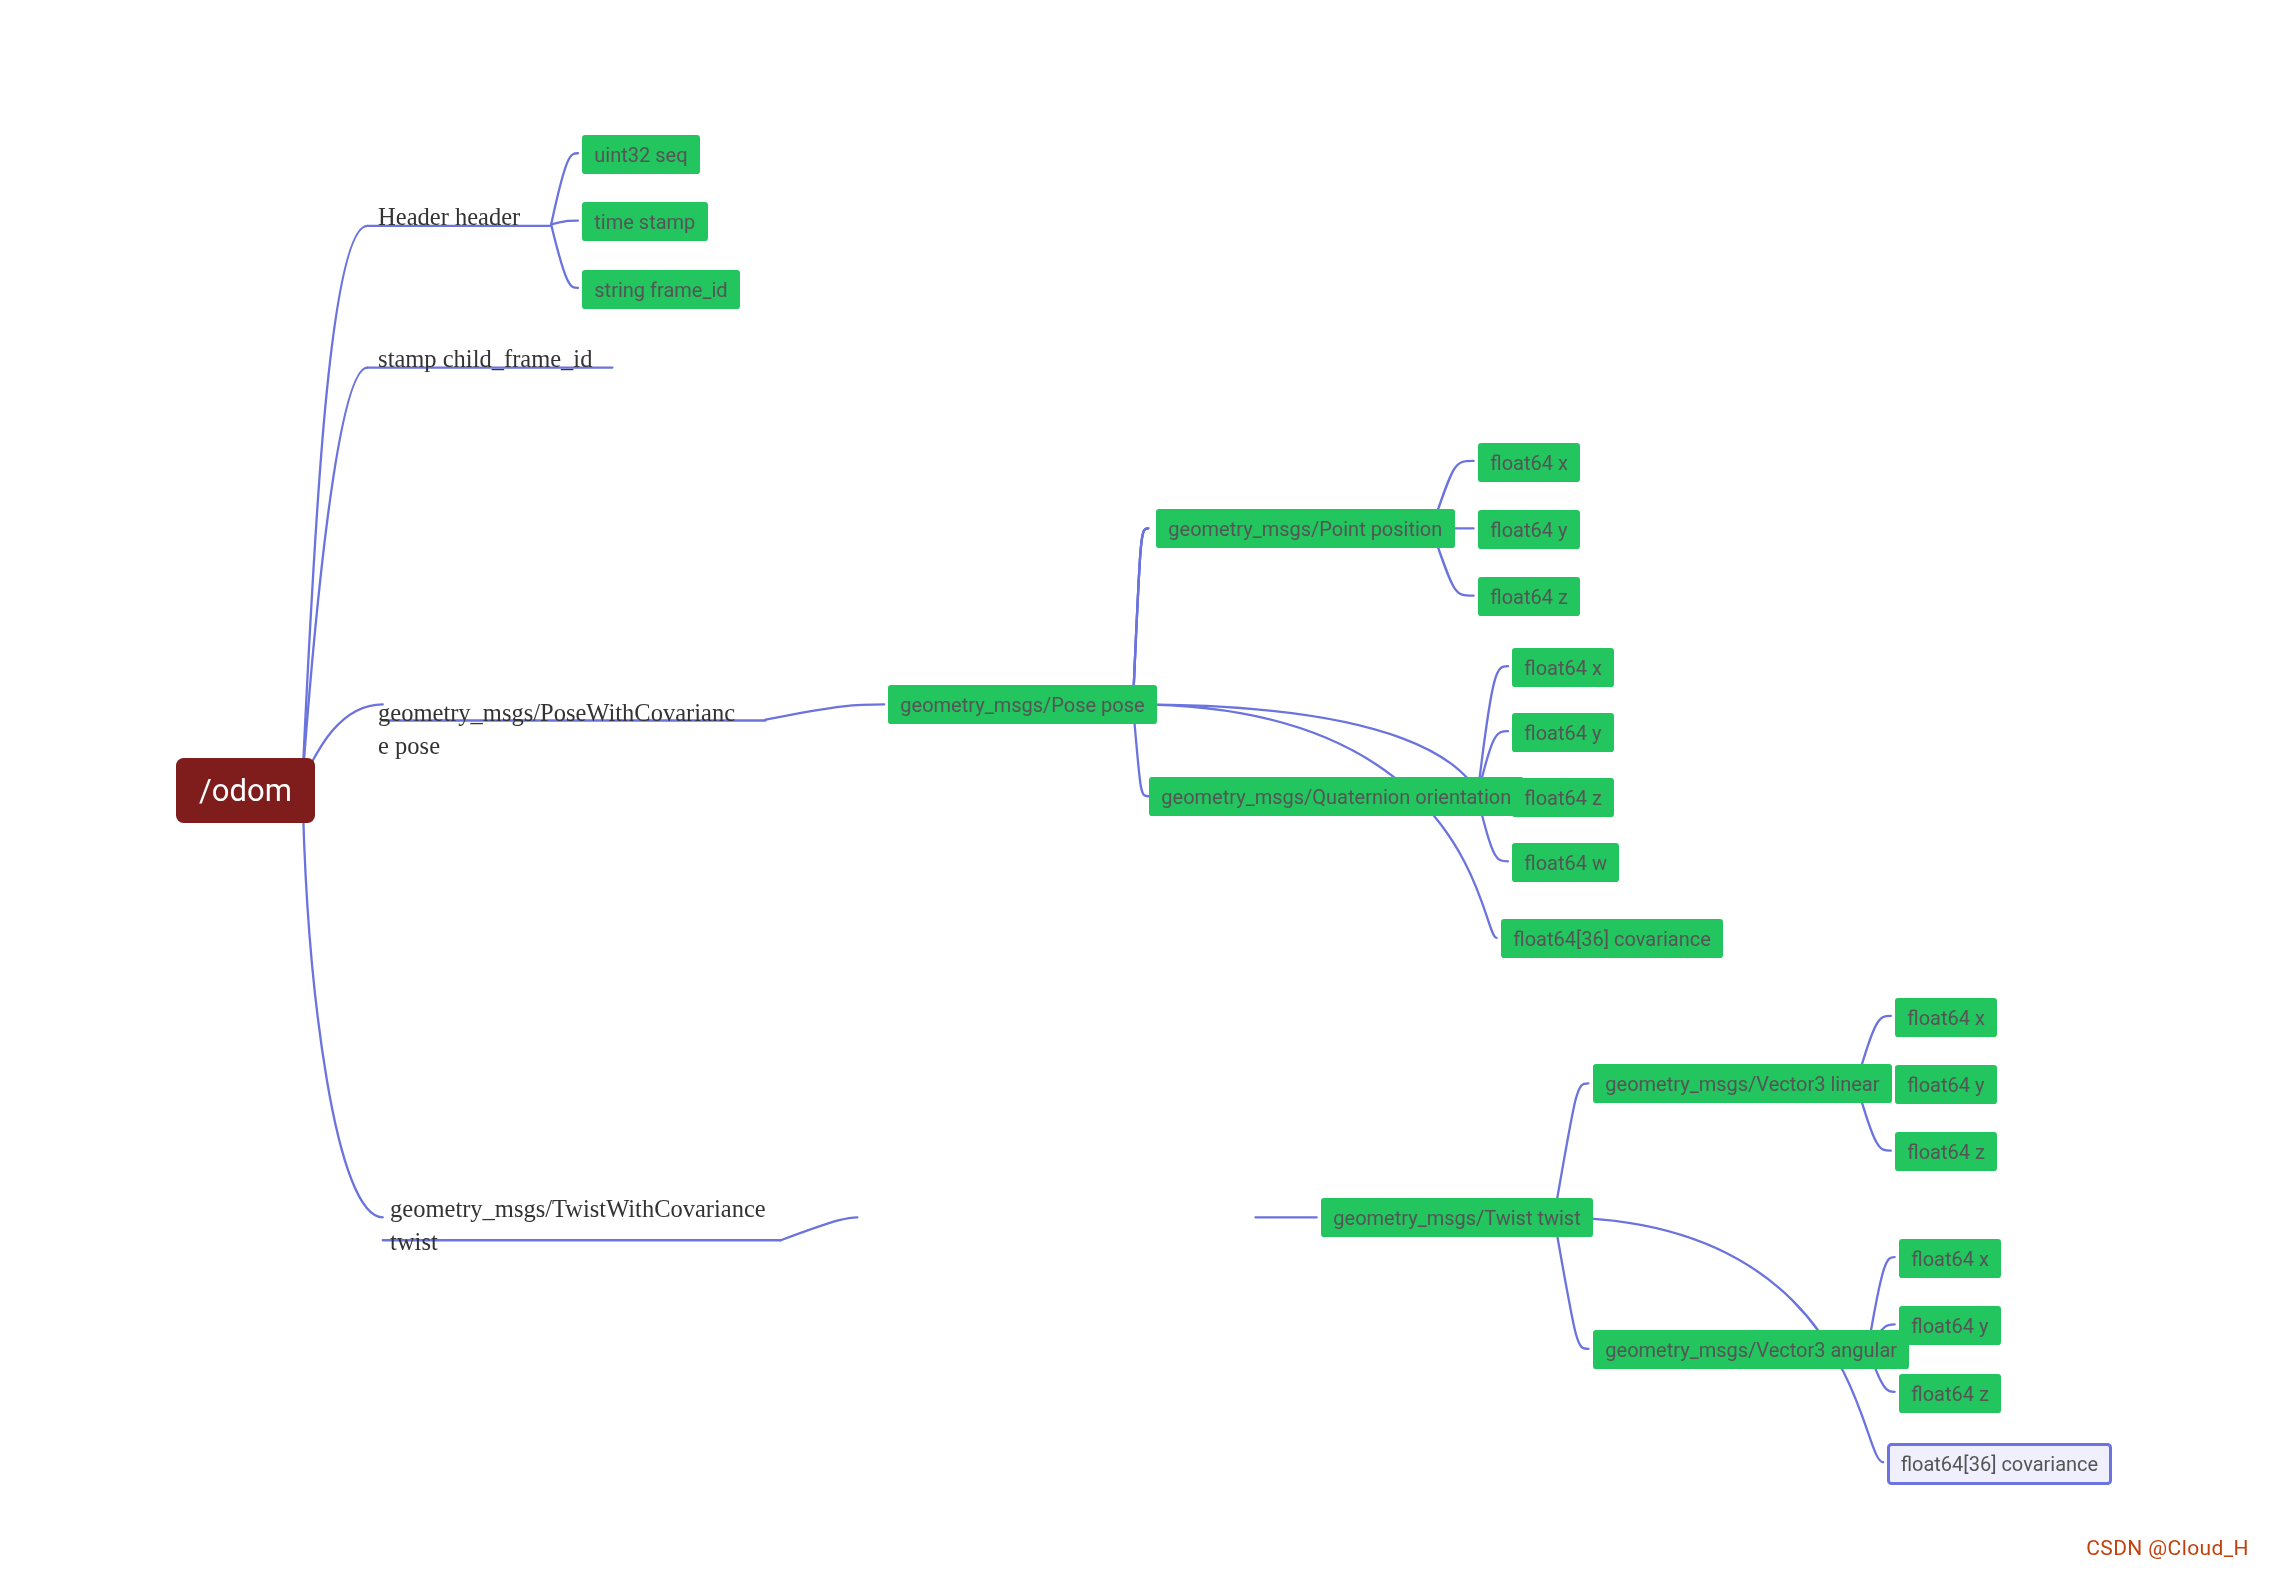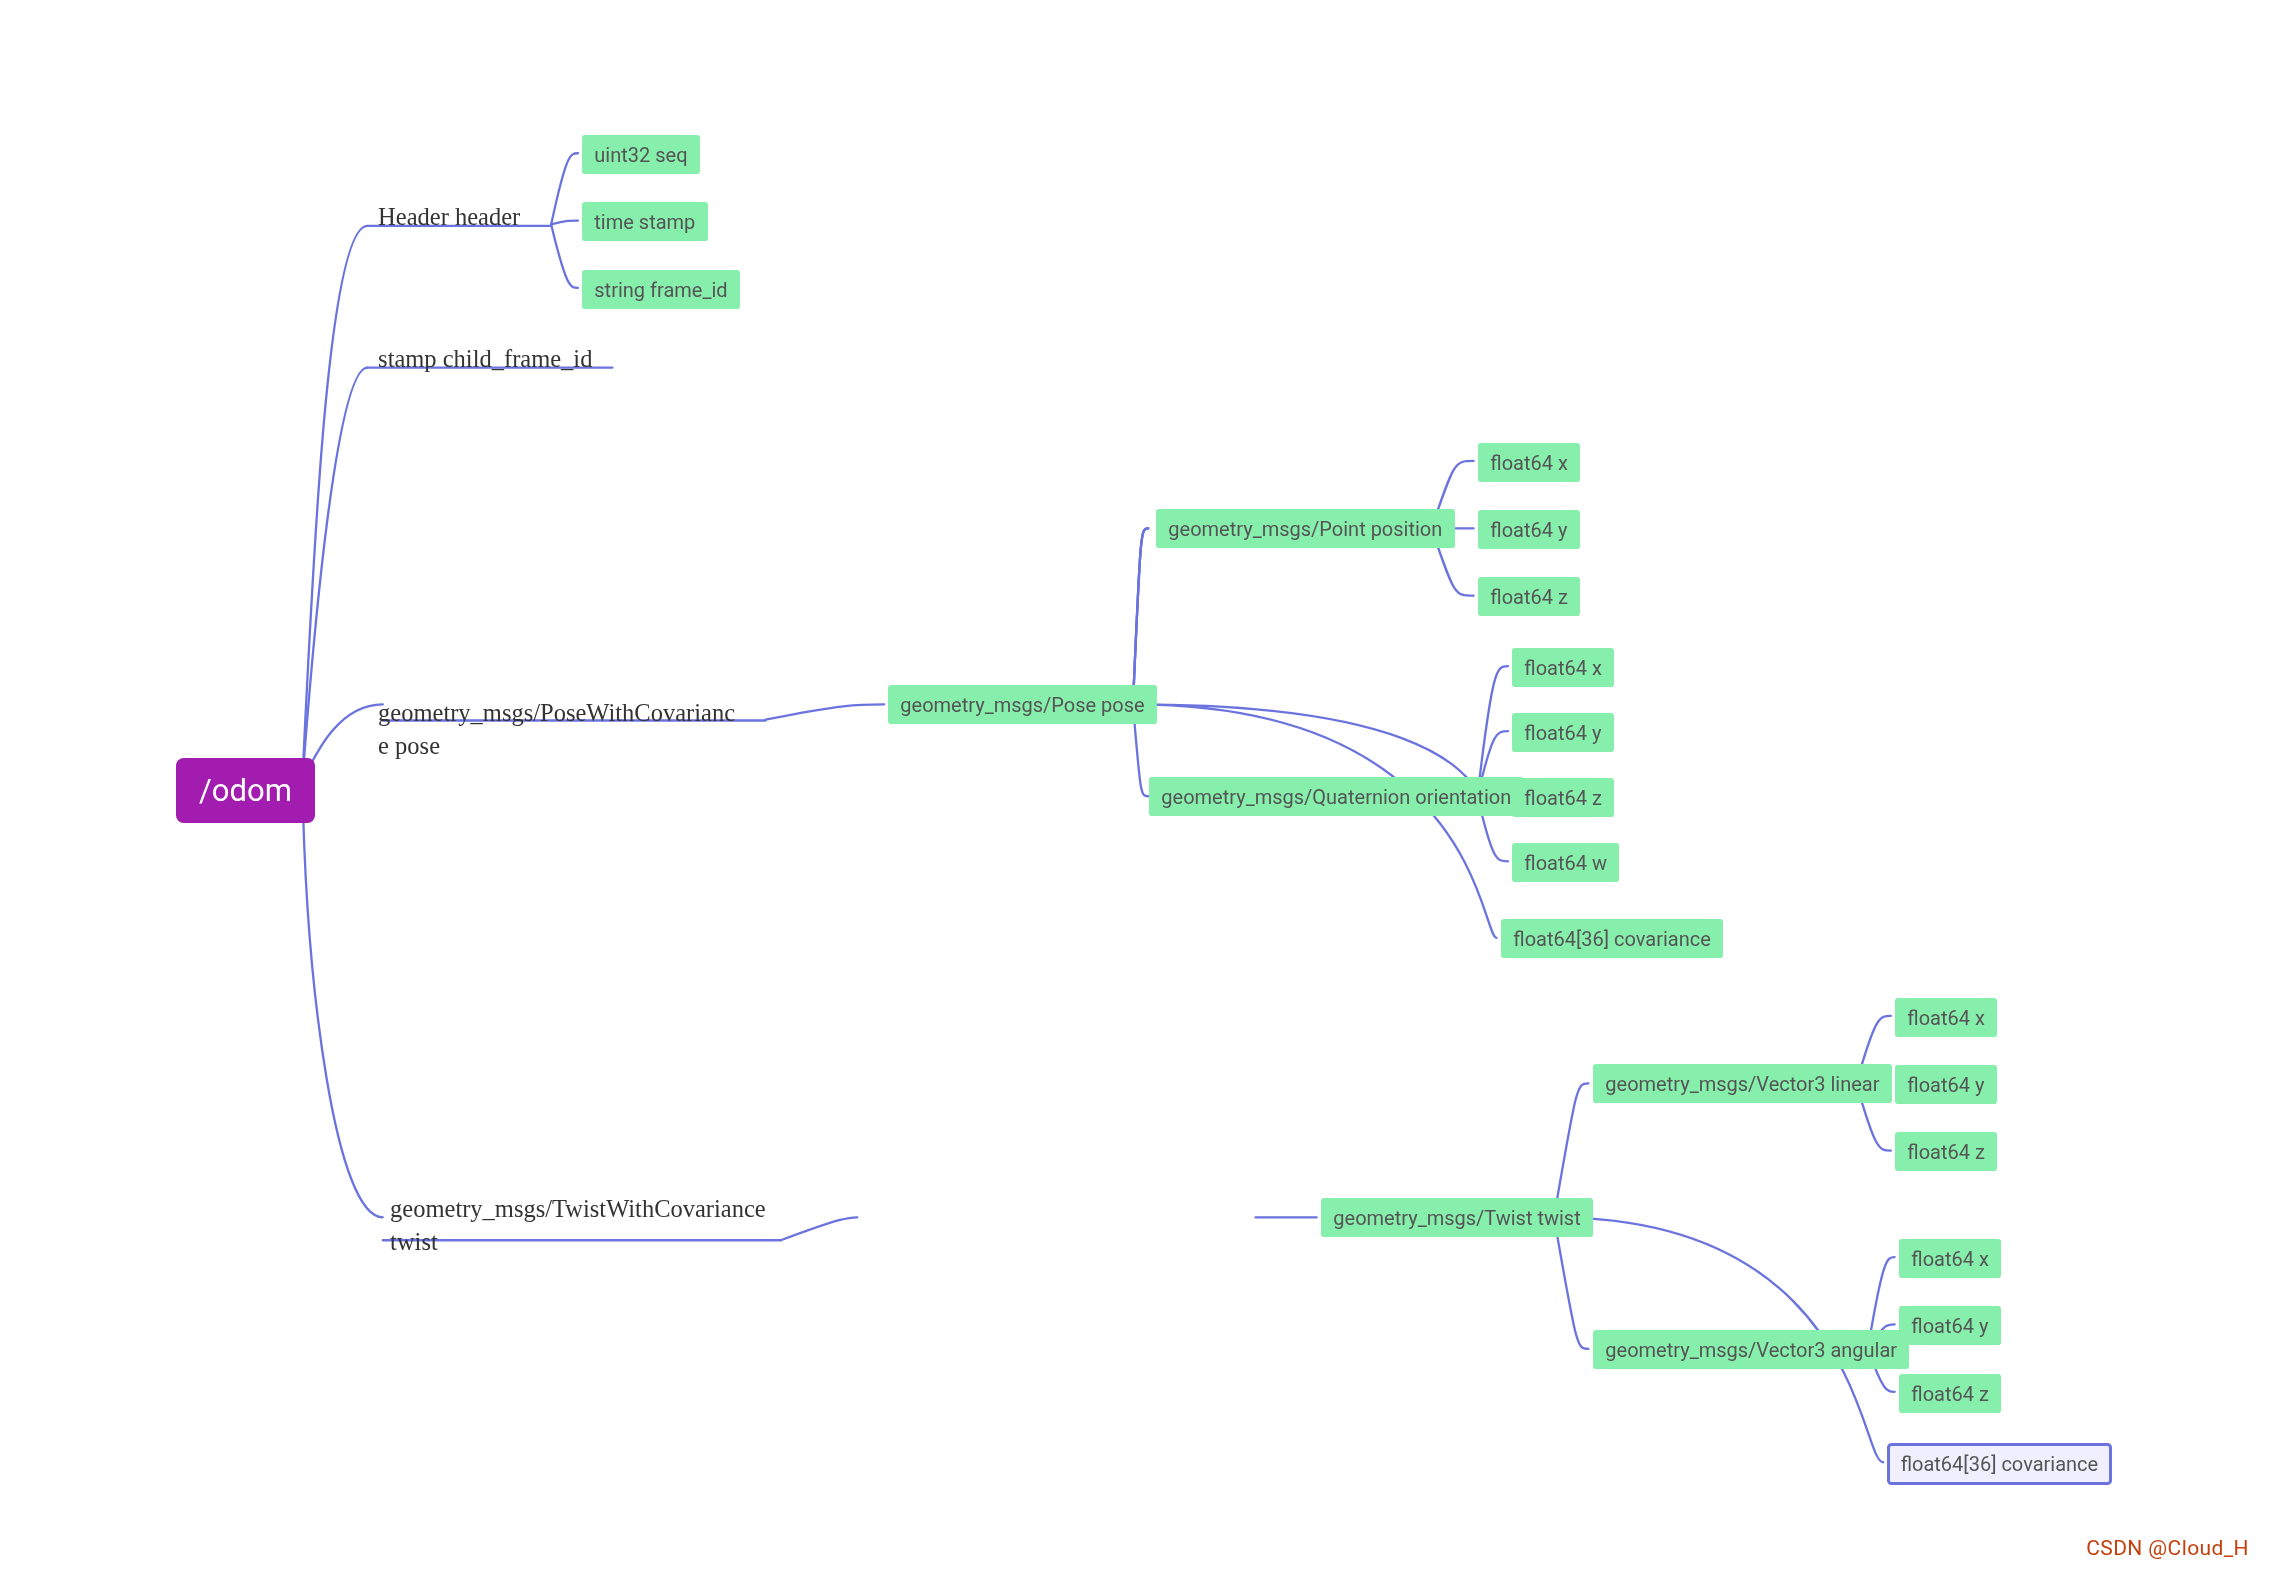--- a/index.html
+++ b/index.html
@@ -24,36 +24,36 @@
     pointer-events: none;
   }
   .node {
     position: absolute;
     box-sizing: border-box;
     font-size: 21.4px;
     color: #333333;
     white-space: nowrap;
   }
   .root {
-    background: #a21caf;
+    background: #7f1d1d;
     color: #ffffff;
     padding: 13.8px 23px;
     border-radius: 7.7px;
     font-size: 31px;
   }
   .branch {
     font-size: 24.5px;
     color: #333333;
     padding: 4.6px 3.1px;
     white-space: normal;
     line-height: 1.35;
     font-family: Liberation Serif, serif;
   }
   .leaf {
-    background: #86efac;
+    background: #22c55e;
     color: #555555;
     padding: 7.7px 12.3px;
     border-radius: 3.1px;
     font-size: 20px;
   }
   .selected {
     border: 3.1px solid #6a73de;
     border-radius: 4.6px;
     padding: 6.1px 10.7px;
     background: #efeffd;

